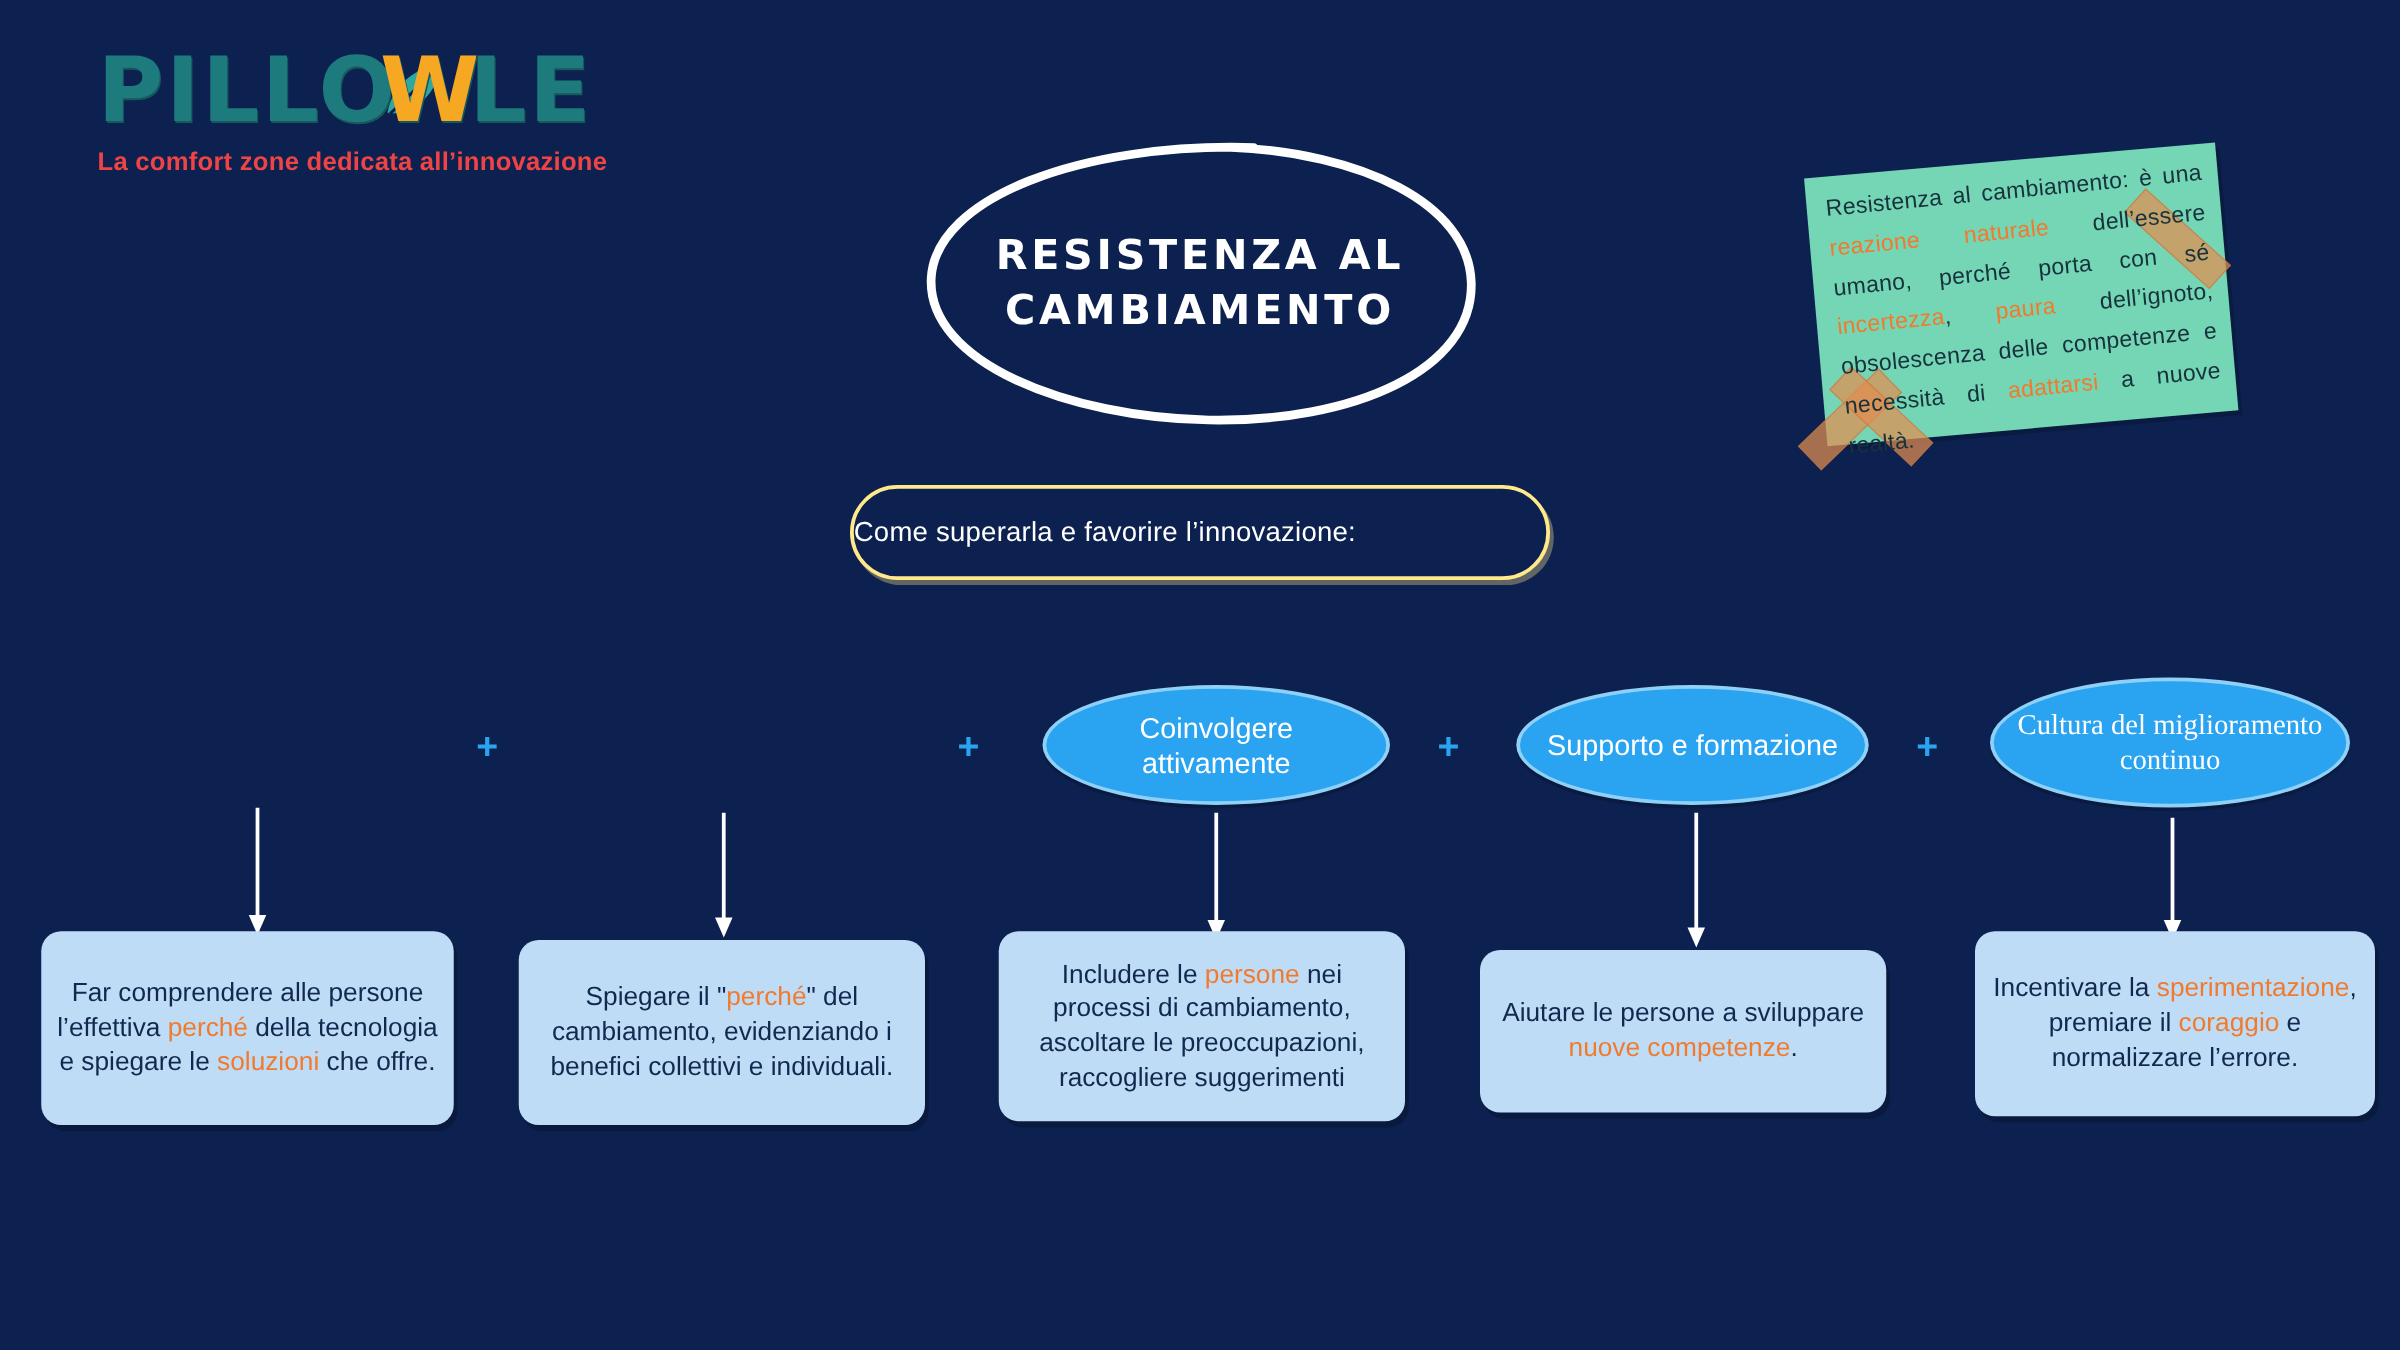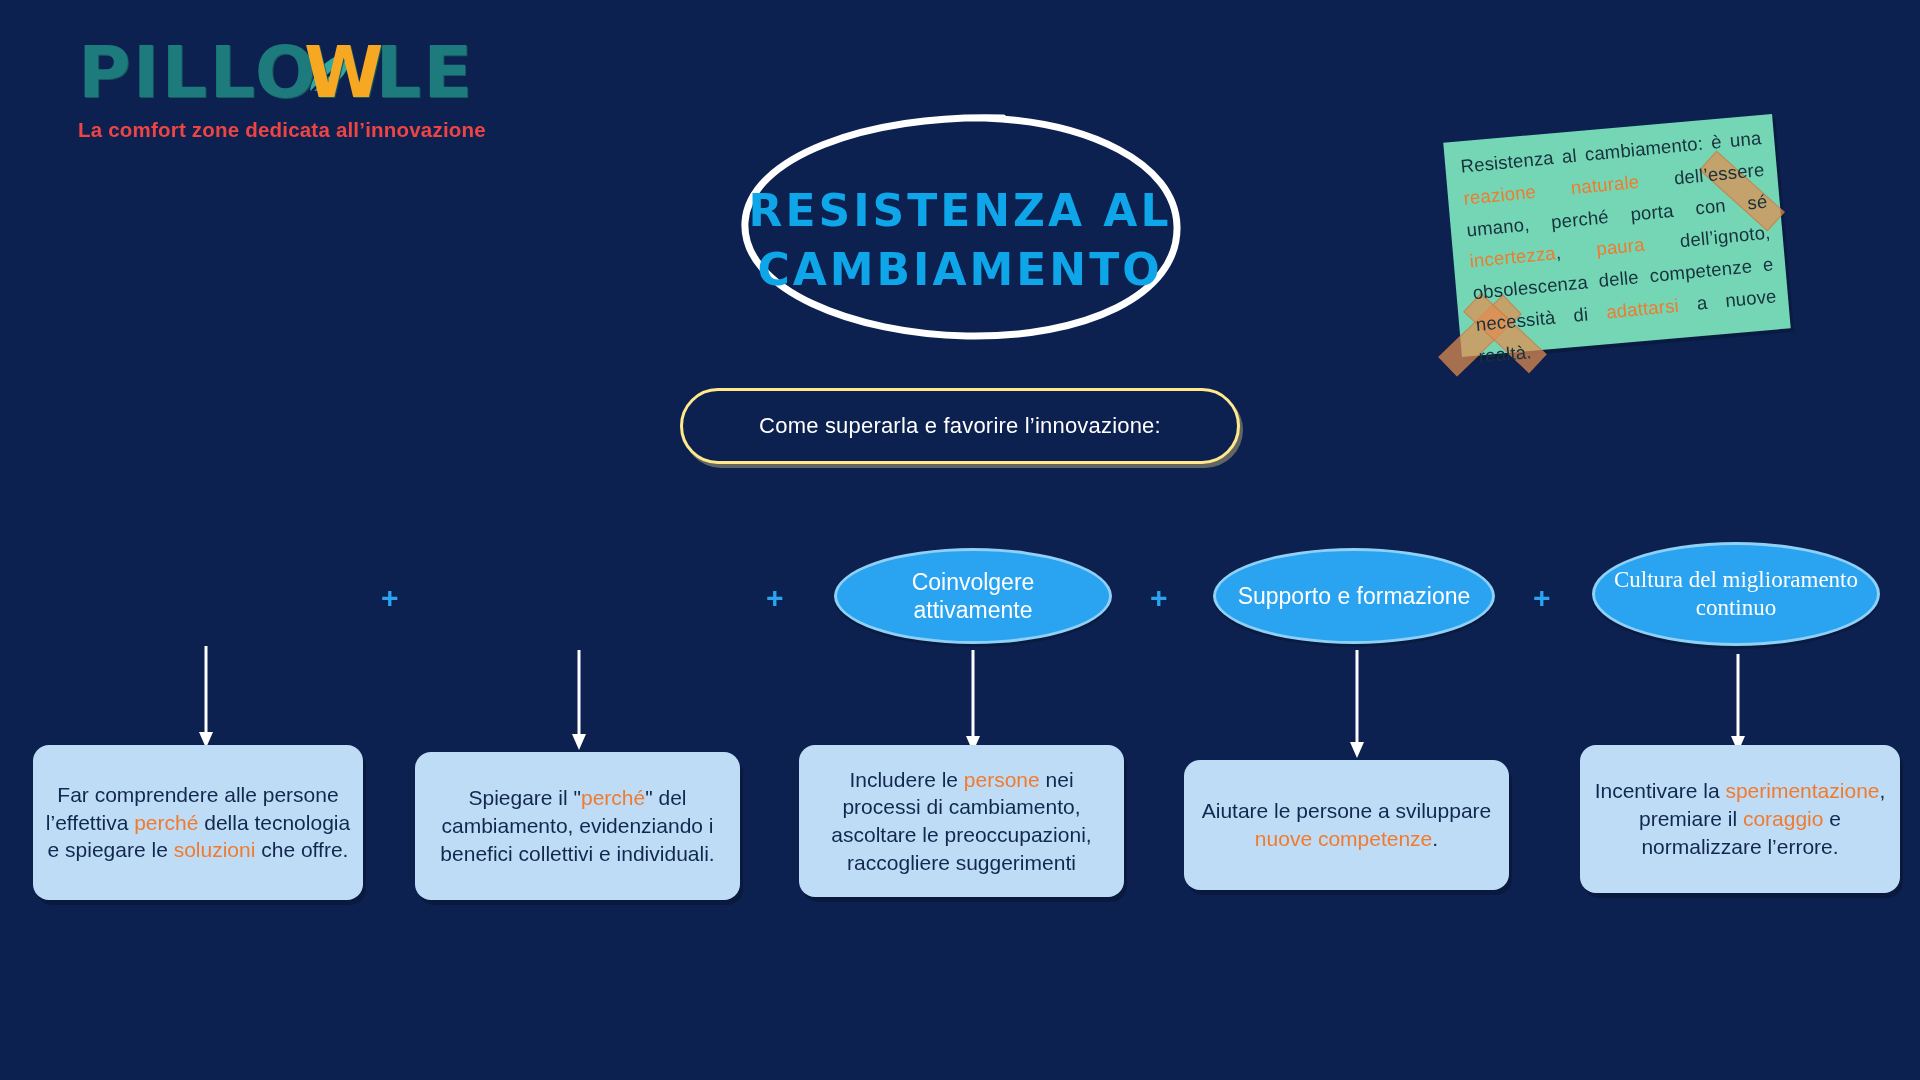--- a/index.html
+++ b/index.html
@@ -65,23 +65,23 @@
   #title-wrap {
     position: absolute;
     left: 735px; top: 110px;
     width: 450px; height: 230px;
   }
   #title-text {
     position: absolute;
     left: 0; top: 72px;
     width: 450px;
     text-align: center;
-    color: #0ea5e9;
+    color: #ffffff;
     font-family: "DejaVu Sans", sans-serif;
-    font-size: 44px;
+    font-size: 33px;
     font-weight: bold;
     letter-spacing: 3px;
     line-height: 1.33;
   }
 
   
   #sticky {
     position: absolute;
     left: 1432px; top: 110px;
     width: 355px; height: 245px;
@@ -121,21 +121,20 @@
   #subtitle {
     position: absolute;
     left: 680px; top: 388px;
     width: 560px; height: 76px;
     background: #0d2150;
     border: 3px solid #ffe98a;
     border-radius: 38px;
     box-shadow: 3px 4px 0 rgba(255,233,138,0.35);
     display: flex;
     align-items: center;
-    justify-content: center;
     color: #ffffff;
     font-size: 22px;
     font-family: "Liberation Sans", sans-serif;
     letter-spacing: 0.2px;
   }
 
   
   .ellipse {
     position: absolute;
     background: #2aa3f0;

